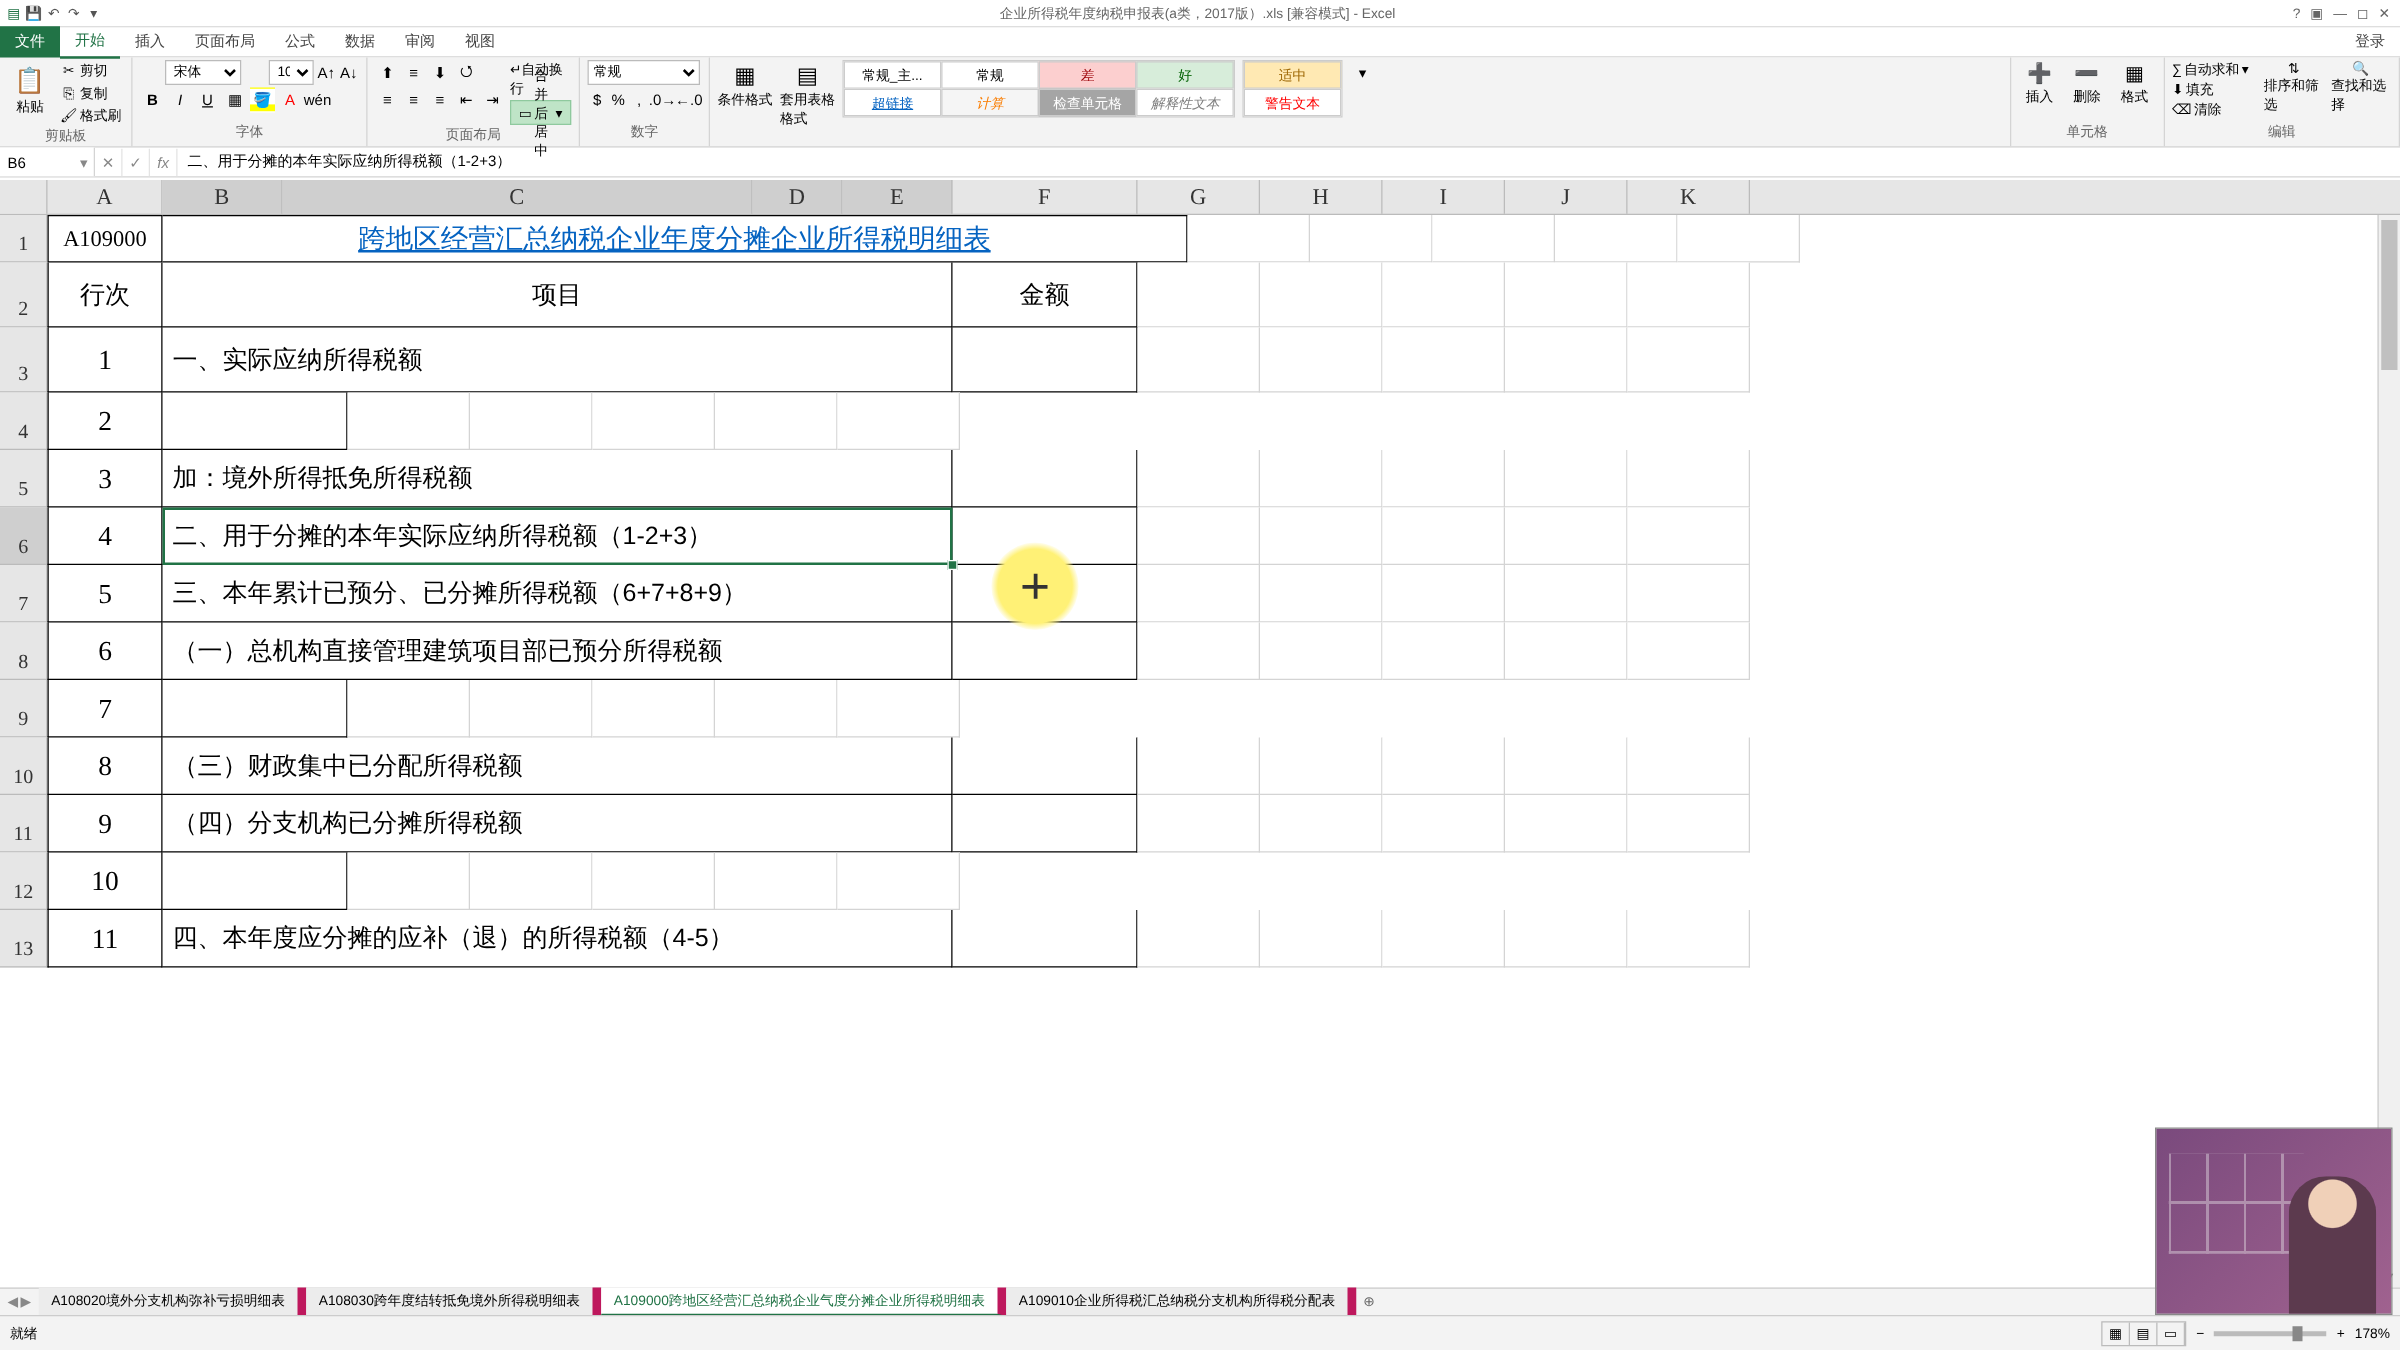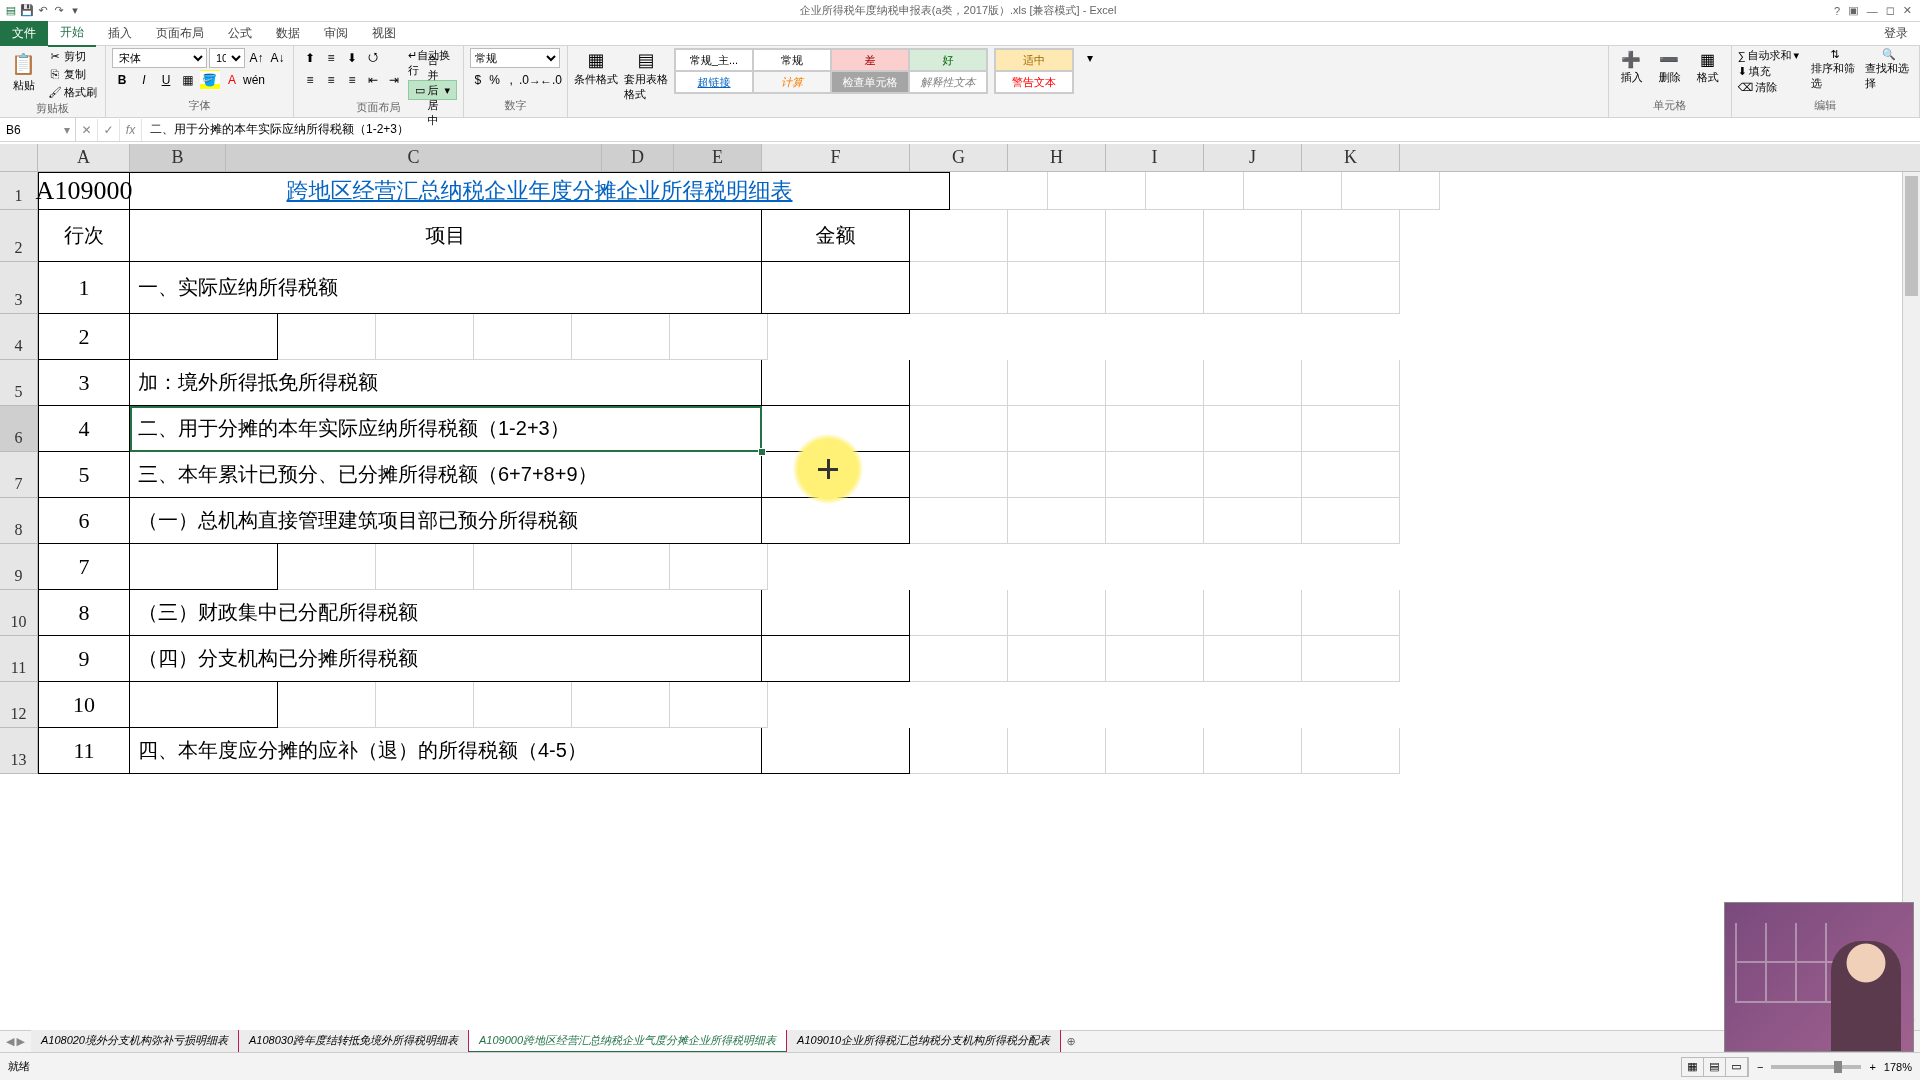--- a/index.html
+++ b/index.html
@@ -27,21 +27,21 @@
 .ribbon-group-body { flex: 1; display: flex; align-items: flex-start; gap: 4px; }
 
 .clipboard-group .paste-btn { display: flex; flex-direction: column; align-items: center; padding: 2px 4px; }
 .clipboard-group .paste-icon { width: 28px; height: 28px; display: flex; align-items: center; justify-content: center; font-size: 20px; }
 .clipboard-group .small-btns { display: flex; flex-direction: column; gap: 1px; }
 .clipboard-group .small-btn { display: flex; align-items: center; gap: 2px; font-size: 11px; padding: 1px 2px; }
 .clipboard-group .small-btn .ico { width: 14px; height: 14px; display: inline-flex; align-items: center; justify-content: center; }
 
 .font-group .font-row1 { display: flex; gap: 2px; align-items: center; }
 .font-group .font-row2 { display: flex; gap: 2px; margin-top: 2px; align-items: center; }
-.font-select { border: 1px solid #bbb; background: #fff; height: 20px; font-size: 11px; padding: 0 2px; }
+.font-select { border: 1px solid #bbb; background: #fff; height: 20px; font-size: 11px; padding: 0 2px; margin-left: 20px; }
 .font-name { width: 100px; }
 .font-size-sel { width: 36px; }
 .icon-btn { width: 20px; height: 20px; display: inline-flex; align-items: center; justify-content: center; border: 1px solid transparent; font-size: 12px; }
 
 .align-group .align-rows { display: flex; flex-direction: column; gap: 2px; }
 .align-row { display: flex; gap: 1px; }
 .merge-btn { background: #bfe4c7; border: 1px solid #8fc99e; height: 20px; padding: 0 6px; display: flex; align-items: center; gap: 2px; font-size: 11px; }
 
 .number-group .num-col { display: flex; flex-direction: column; gap: 2px; }
 .num-select { width: 90px; border: 1px solid #bbb; background: #fff; height: 20px; font-size: 11px; }
@@ -88,37 +88,37 @@
 .grid-body { flex: 1; overflow: hidden; position: relative; }
 .rows { display: flex; flex-direction: column; }
 .row { display: flex; }
 .row-h { width: 38px; background: #e6e6e6; border-right: 1px solid #bbb; border-bottom: 1px solid #bbb; display: flex; align-items: flex-end; justify-content: center; font-size: 16px; color: #333; padding-bottom: 4px; font-family: "Times New Roman", serif; }
 .row-h.sel { background: #cfcfcf; }
 .cell { border-right: 1px solid #d4d4d4; border-bottom: 1px solid #d4d4d4; background: #fff; }
 .table-cell { border-right: 1.5px solid #000; border-bottom: 1.5px solid #000; display: flex; align-items: center; padding: 0 8px; font-size: 20px; }
 .table-cell.center { justify-content: center; }
 .table-cell.num { font-family: "Times New Roman", serif; font-size: 22px; }
 
-.title-cell { font-size: 26px; font-family: "Times New Roman", serif; }
+.title-cell { font-size: 18px; font-family: "Times New Roman", serif; }
 .title-link { color: #0563c1; text-decoration: underline; font-family: "SimSun", serif; font-size: 22px; }
 
 
 .selection-box { position: absolute; border: 2px solid #217346; pointer-events: none; }
 .selection-handle { position: absolute; width: 8px; height: 8px; background: #217346; border: 1px solid #fff; }
 
 
 .yellow-cursor { position: absolute; width: 70px; height: 70px; background: radial-gradient(circle, #fff176 60%, rgba(255,241,118,0) 72%); border-radius: 50%; display: flex; align-items: center; justify-content: center; pointer-events: none; }
 .yellow-cursor::before, .yellow-cursor::after { content: ""; position: absolute; background: #333; }
 .yellow-cursor::before { width: 20px; height: 3px; }
 .yellow-cursor::after { width: 3px; height: 20px; }
 
 
 .sheet-tabs { position: absolute; bottom: 28px; left: 0; right: 0; height: 22px; background: #f3f3f3; border-top: 1px solid #ccc; display: flex; align-items: center; font-size: 11px; }
 .sheet-nav { display: flex; gap: 2px; padding: 0 6px; color: #888; }
-.sheet-tab { padding: 3px 10px; border-right: 1px solid #be185d; background: #ececec; cursor: default; white-space: nowrap; font-style: italic; }
+.sheet-tab { padding: 3px 10px; border-right: 7px solid #be185d; background: #ececec; cursor: default; white-space: nowrap; }
 .sheet-tab.active { background: #fff; color: #217346; border-bottom: 2px solid #217346; }
 .sheet-add { width: 20px; text-align: center; color: #666; }
 
 
 .statusbar { position: absolute; bottom: 0; left: 0; right: 0; height: 28px; background: #f3f3f3; border-top: 1px solid #ccc; display: flex; align-items: center; font-size: 11px; padding: 0 8px; }
 .statusbar .right { margin-left: auto; display: flex; align-items: center; gap: 8px; }
 .view-btns { display: flex; border: 1px solid #bbb; }
 .view-btns span { width: 22px; height: 18px; display: flex; align-items: center; justify-content: center; border-right: 1px solid #bbb; }
 .zoom-slider { width: 90px; height: 4px; background: #bbb; position: relative; }
 .zoom-slider .thumb { position: absolute; width: 8px; height: 12px; background: #888; top: -4px; left: 70%; }

